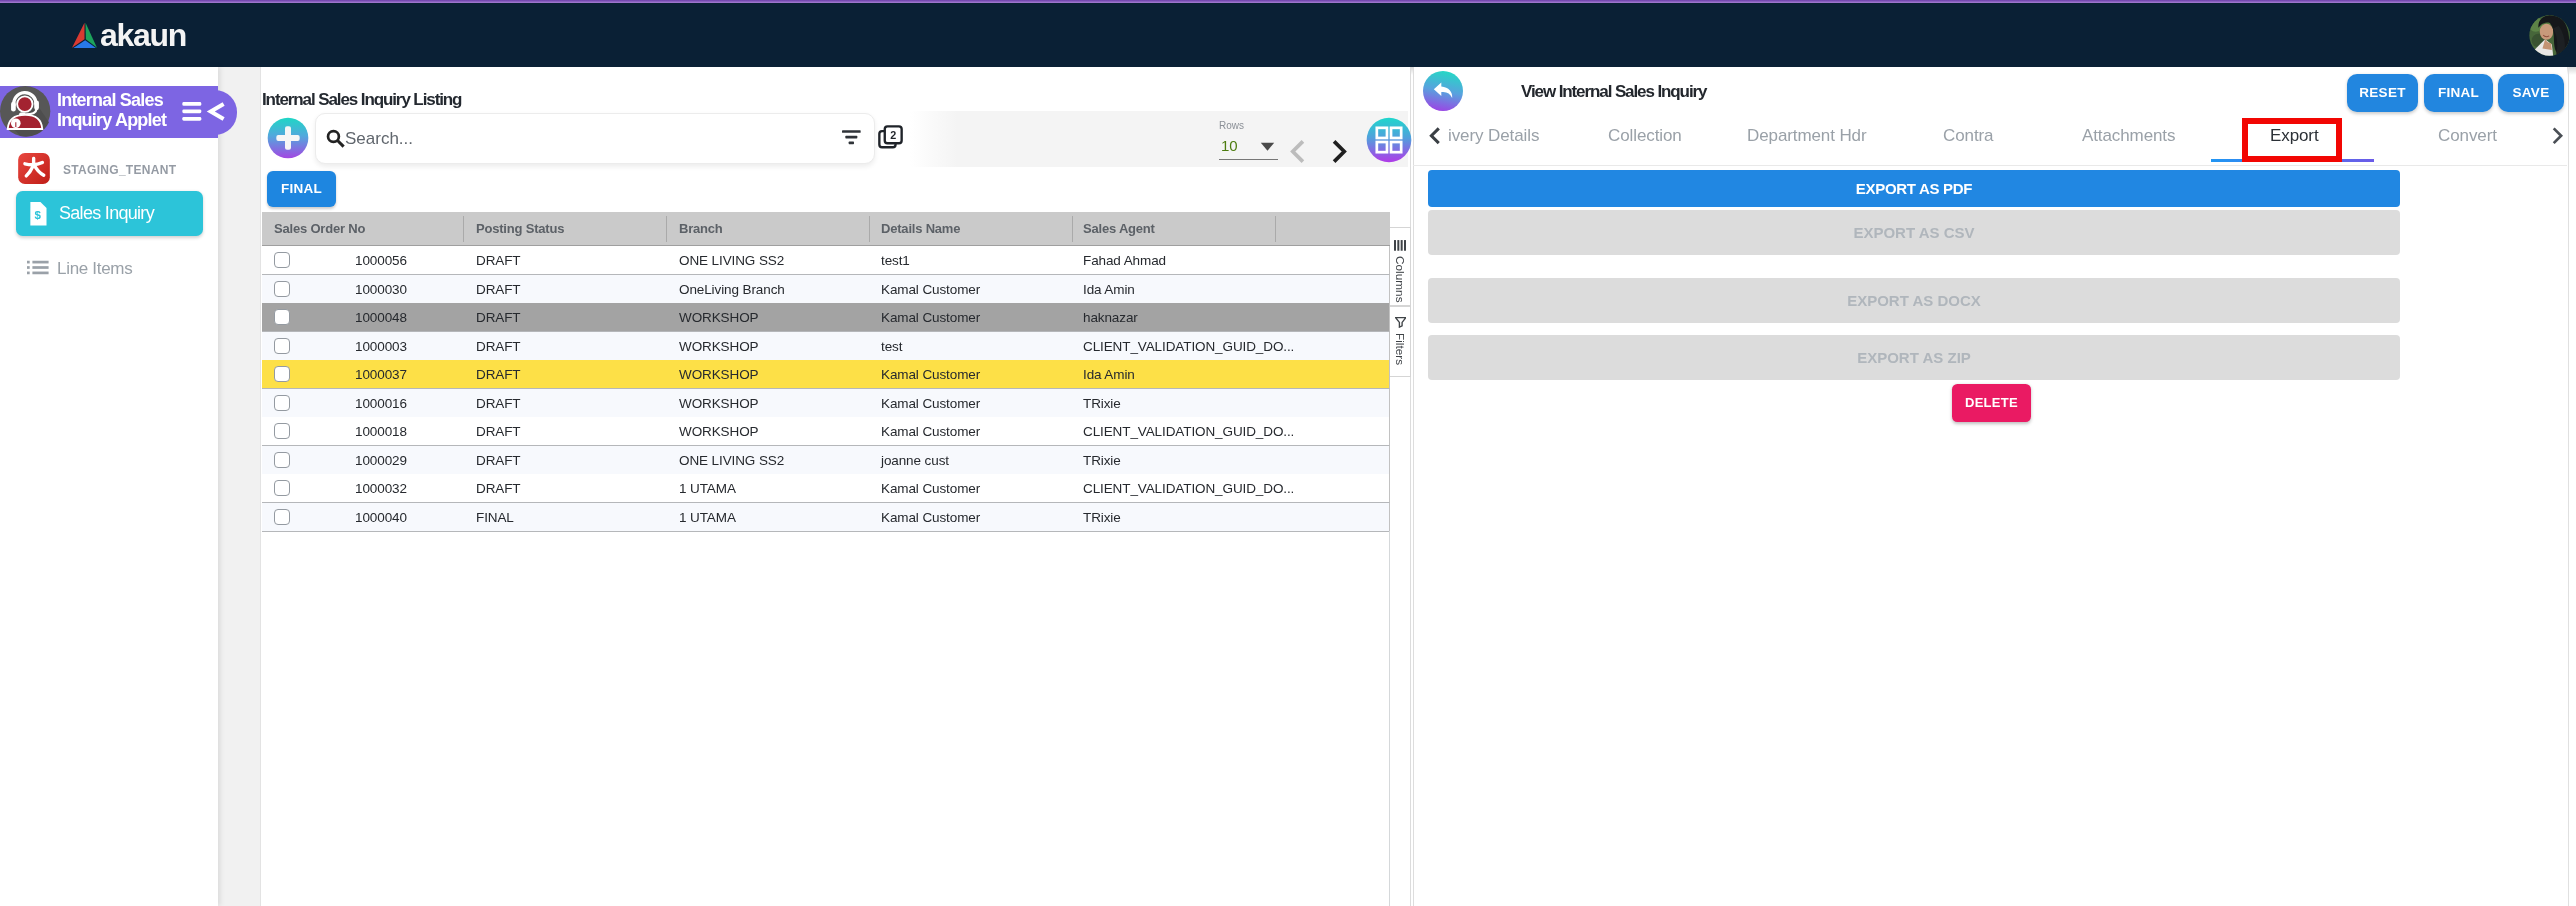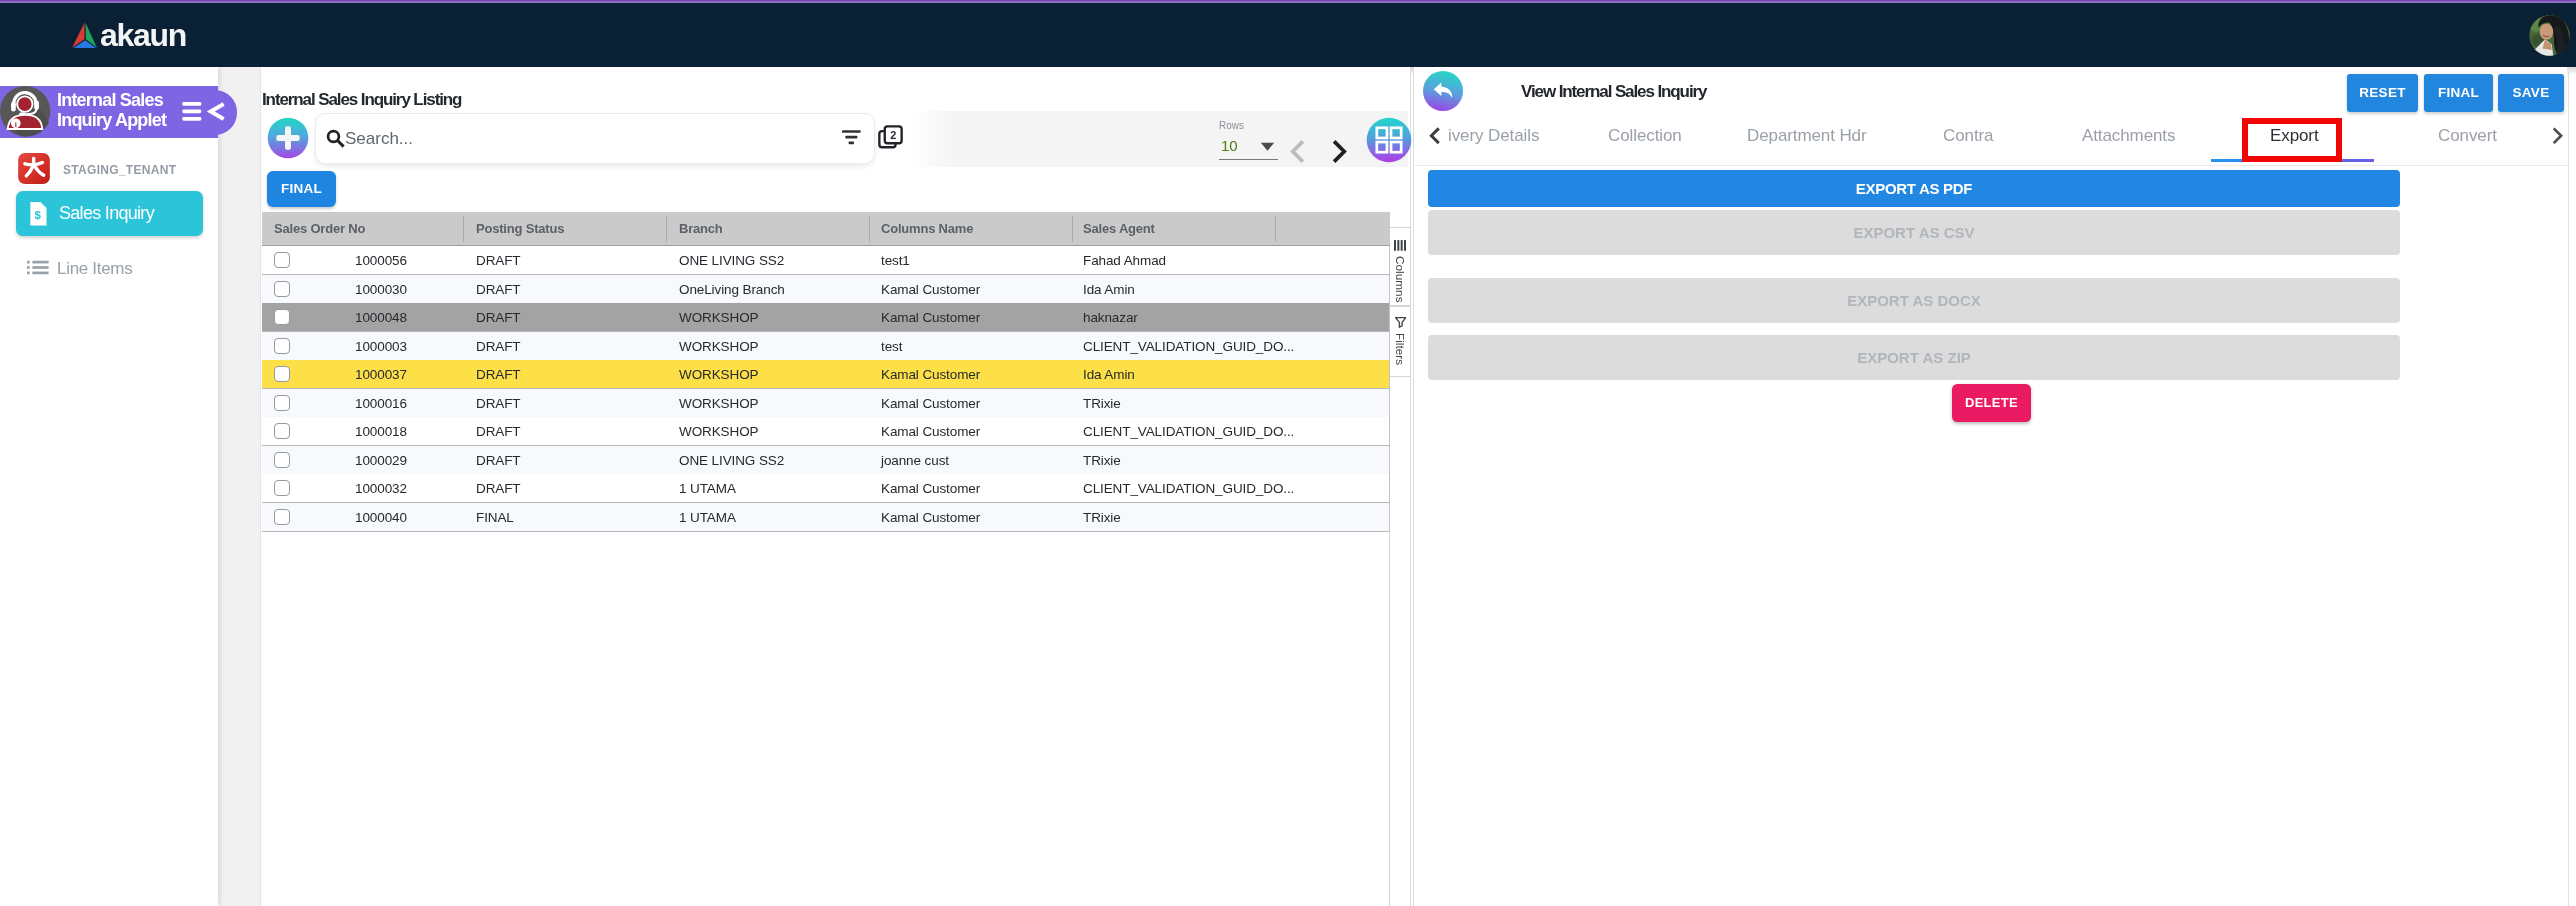--- a/index.html
+++ b/index.html
@@ -55,21 +55,21 @@
   .striptab { left:1390px; width:21px; background:#fff; border:1.3px solid #d5d5d5;
     border-left:none; }
   .striptxt { position:absolute; writing-mode:vertical-rl; font-size:11.8px; color:#3f4347;
     left:3.4px; }
   
   #rpanel { left:1413px; top:67px; width:1154px; height:839px; background:#fff;
     border-left:1.3px solid #ddd; }
   #rline { left:2568px; top:67px; width:1.3px; height:839px; background:#e0e0e0; }
   #rtitle { left:1473px; top:82px; font-size:17px; font-weight:bold; letter-spacing:-1.1px; color:#23272d;margin-left:48px; }
   .topbtn { position:absolute; top:74px; height:38px; background:#2286df; color:#fff;
-    border-radius:3px; font-size:13.5px; font-weight:bold; letter-spacing:0.3px;
+    border-radius:10px; font-size:13.5px; font-weight:bold; letter-spacing:0.3px;
     text-align:center; line-height:38px; box-shadow:0 1.3px 3.4px rgba(0,0,0,.2); }
   .tab { position:absolute; top:126px; font-size:17px; letter-spacing:-0.1px; color:#9aa1a8; }
   #tabindicator { left:2211px; top:159px; width:163px; height:3.4px;
     background:linear-gradient(90deg,#2196f3,#6b5be8); }
   #tabborder { left:1413px; top:165px; width:1154px; height:1.3px; background:#e9e9e9; }
   #redbox { left:2242px; top:118px; width:100px; height:44px; border:6px solid #f20603; }
   .ebar { position:absolute; left:1428px; width:972px; text-align:center;
     font-weight:bold; letter-spacing:0px; }
   #epdf { top:170px; height:37px; background:#2187e2; border-radius:4px; color:#fff;
     font-size:15px; letter-spacing:-0.3px; line-height:37px; }
@@ -237,21 +237,21 @@
     <rect x="16" y="37" width="15" height="15"></rect>
     <rect x="37" y="37" width="15" height="15"></rect>
   </g>
 </svg>
 <div class="abs" id="finalbtn">FINAL</div>
 
 <div class="abs" id="thead">
   <div class="th" style="left:12px">Sales Order No</div>
   <div class="th" style="left:214px">Posting Status</div>
   <div class="th" style="left:417px">Branch</div>
-  <div class="th" style="left:619px">Columns Name</div>
+  <div class="th" style="left:619px">Details Name</div>
   <div class="th" style="left:821px">Sales Agent</div>
   <div class="vline" style="left:201px"></div>
   <div class="vline" style="left:404px"></div>
   <div class="vline" style="left:607px"></div>
   <div class="vline" style="left:810px"></div>
   <div class="vline" style="left:1013px"></div>
 </div>
 <div id="tbody">
     <div class="row" style="top:246px;background:#fff">
     <div class="cbx"></div>

